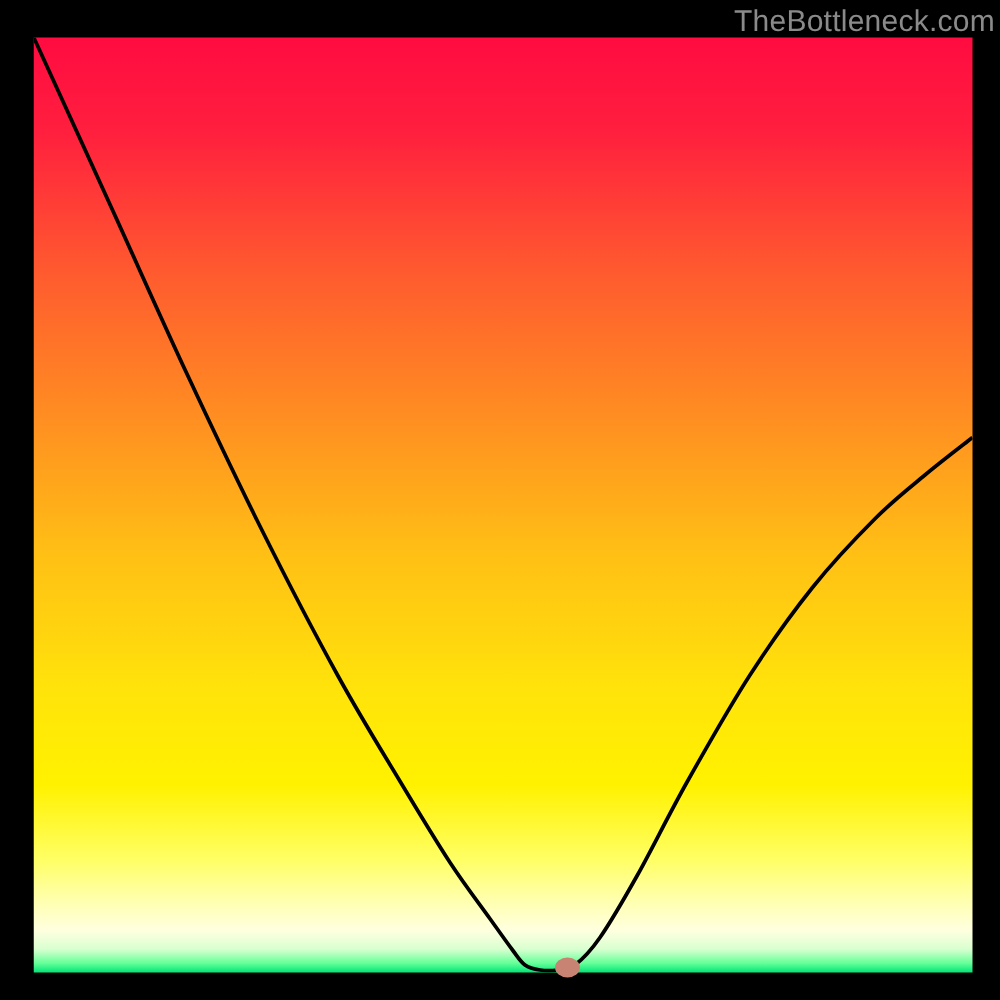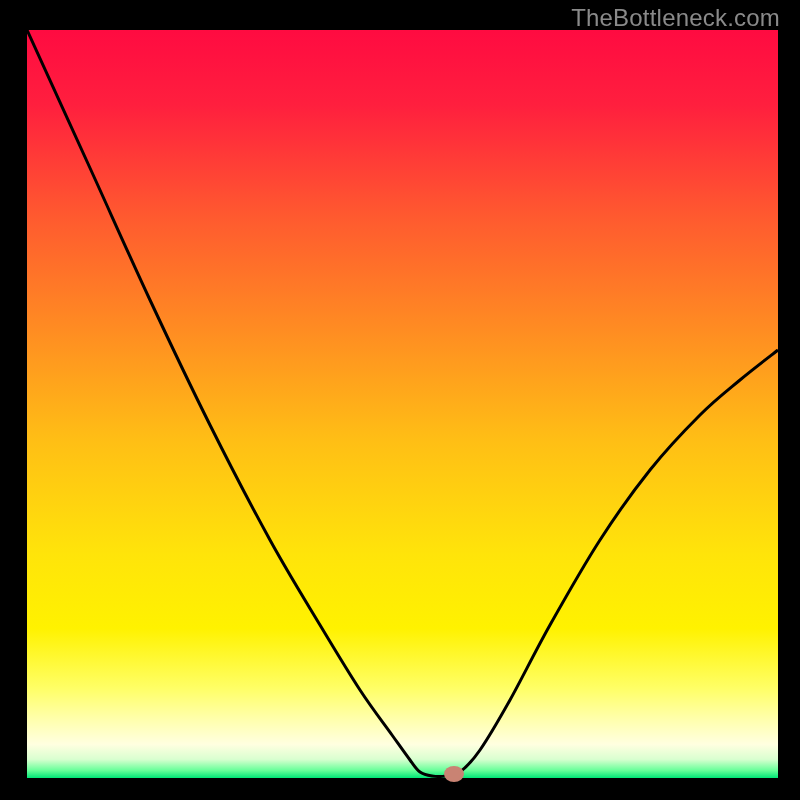--- a/index.html
+++ b/index.html
@@ -13,21 +13,21 @@
   }
   .container {
     position: relative;
     width: 800px;
     height: 800px;
     background: #000;
   }
   .watermark {
     position: absolute;
     top: 4px;
-    right: 20px;
+    right: 4px;
     font-size: 24px;
     font-weight: 500;
     color: #8a8a8a;
     letter-spacing: 0.2px;
     z-index: 10;
   }
   svg {
     position: absolute;
     top: 0;
     left: 0;

